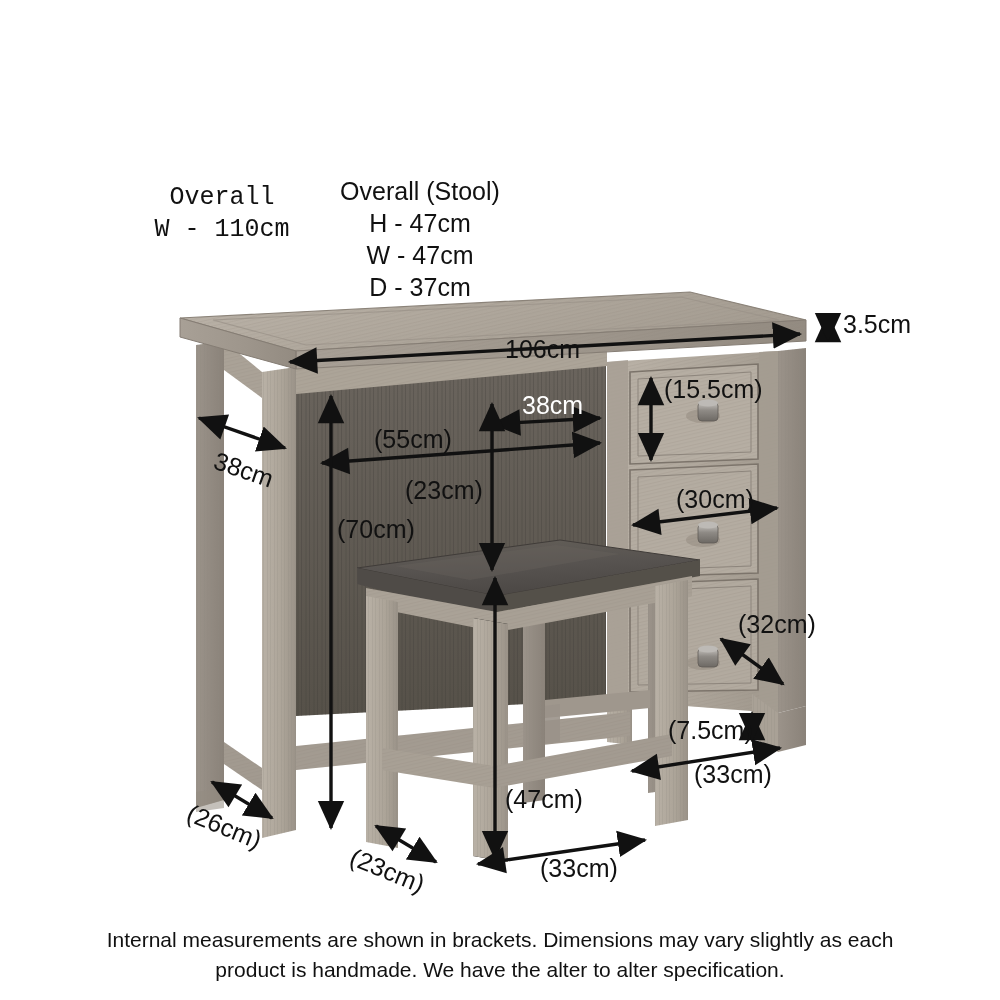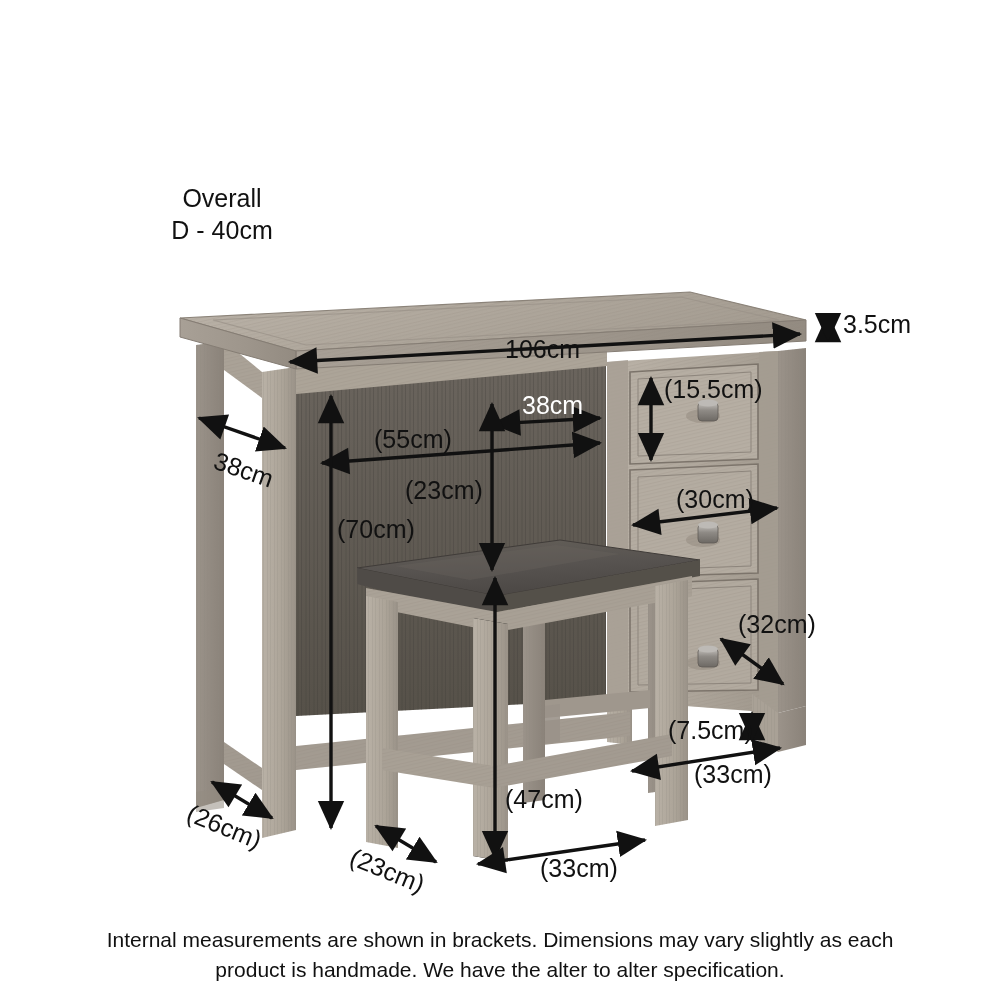--- a/index.html
+++ b/index.html
@@ -30,21 +30,21 @@
   .spec-block {
     position: absolute;
     text-align: center;
     font-size: 25px;
     line-height: 1.28;
     color: #111111;
     white-space: nowrap;
   }
   .spec-title { font-size: 25px; }
   .spec-line { font-size: 25px; }
-  #spec-desk { left: 152px; top: 182px; width: 140px; }
+  #spec-desk { left: 152px; top: 182px; width: 140px; font-family: Liberation Mono, monospace; }
   #spec-stool { left: 330px; top: 175px; width: 180px; }
   .footer-note {
     position: absolute;
     left: 95px;
     top: 925px;
     width: 810px;
     text-align: center;
     font-size: 21px;
     line-height: 1.45;
     color: #111111;
@@ -342,22 +342,28 @@
       <text class="dim-label" x="348" y="864" transform="rotate(22,348,864)">(23cm)</text>
 
       <text class="dim-label" x="505" y="808">(47cm)</text>
 
       <text class="dim-label" x="540" y="877">(33cm)</text>
     </g>
   </svg>
 
   <div class="spec-block" id="spec-desk">
     <div class="spec-title">Overall</div>
-    <div class="spec-line">D - 40cm</div>
+    <div class="spec-line">W - 110cm</div>
   </div>
 
+  <div class="spec-block" id="spec-stool">
+    <div class="spec-title">Overall (Stool)</div>
+    <div class="spec-line">H - 47cm</div>
+    <div class="spec-line">W - 47cm</div>
+    <div class="spec-line">D - 37cm</div>
+  </div>
 
   <div class="footer-note">
     <div>Internal measurements are shown in brackets. Dimensions may vary slightly as each</div>
     <div>product is handmade. We have the alter to alter specification.</div>
   </div>
 
 </div>
 
 </body></html>

